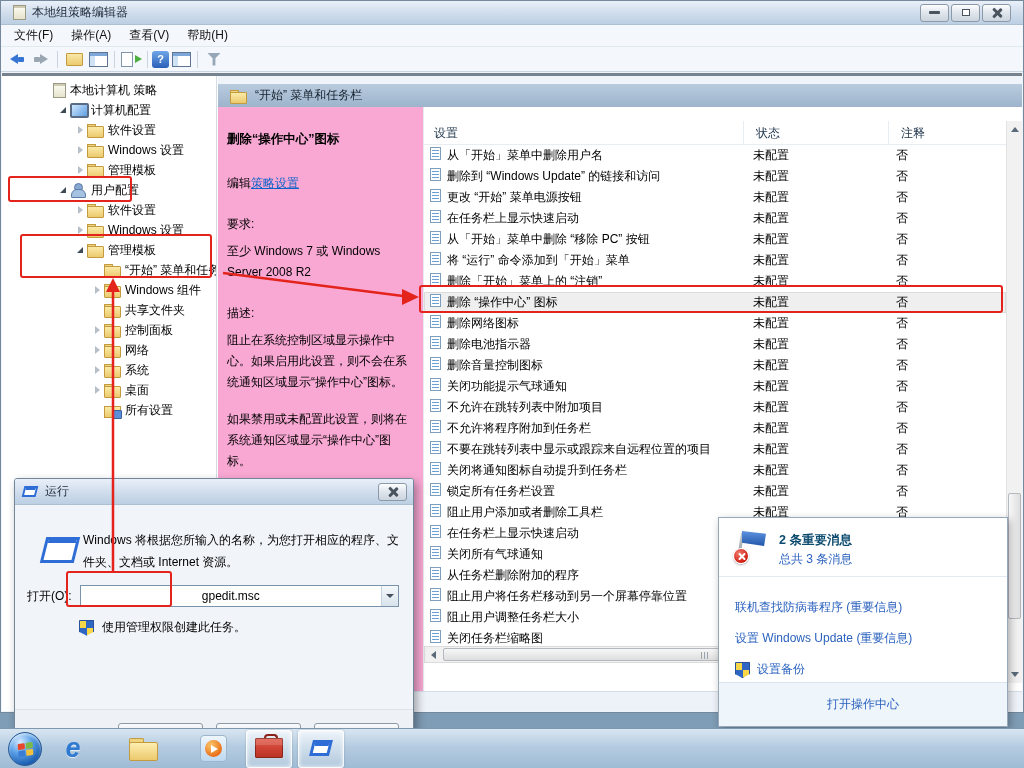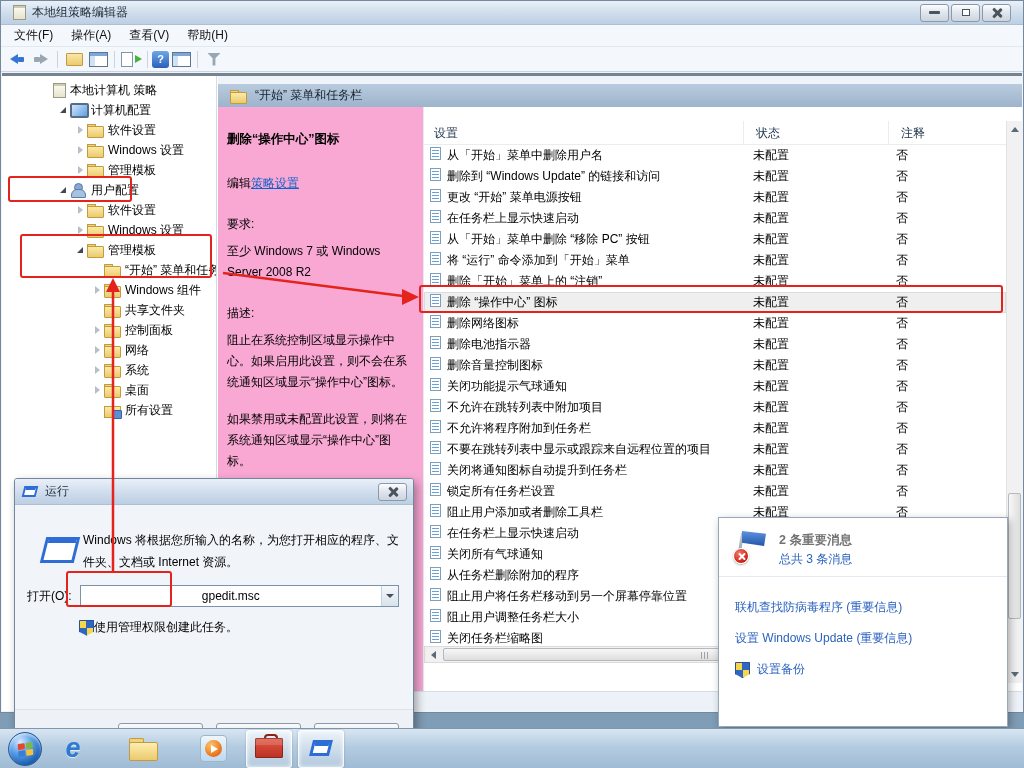--- a/index.html
+++ b/index.html
@@ -120,42 +120,42 @@
   .run-mid{width:26px;height:20px;} .run-mid .pane{left:3px;top:1px;width:20px;height:16px;box-shadow:inset 0 3px 0 #2e6cd6;}
   .rbody{position:absolute;left:0;right:0;top:26px;bottom:52px;}
   .rdesc{position:absolute;left:68px;top:24px;right:12px;font-size:12px;line-height:1.85;color:#000;}
   .rrow{position:absolute;left:12px;top:80px;right:14px;display:flex;align-items:center;text-align:center;}
   .rrow label{font-size:12px;margin-right:8px;flex:none;}
   .combo{flex:1;height:22px;border:1px solid #7a93ad;background:#fff;display:flex;align-items:center;}
   .combo-val{flex:1;font-size:12px;padding:0 7px;}
   .combo-btn{width:17px;height:20px;border-left:1px solid #c5d3e0;background:linear-gradient(#f4f8fb,#d9e3ec);
     display:flex;align-items:center;justify-content:center;}
   .caret-down{width:0;height:0;border-left:4px solid transparent;border-right:4px solid transparent;border-top:4px solid #44505c;}
-  .rnote{position:absolute;left:64px;top:114px;display:flex;align-items:center;font-size:12px;}
+  .rnote{position:absolute;left:64px;top:114px;display:flex;align-items:center;gap:8px;font-size:12px;}
   .shield{width:15px;height:16px;display:inline-block;flex:none;
     background:conic-gradient(#2f66c4 0 25%,#f7d648 25% 50%,#2f66c4 50% 75%,#f7d648 75%);
     clip-path:polygon(50% 100%,0 76%,0 0,100% 0,100% 76%);border-radius:1px;box-shadow:inset 0 0 0 1px #29519b;}
   .rfooter{position:absolute;left:0;right:0;bottom:0;height:52px;background:#eef2f6;border-top:1px solid #dde2e8;
     display:flex;align-items:center;justify-content:flex-end;gap:13px;padding-right:14px;}
   .rbtn{width:85px;height:26px;border:1px solid #8d99a7;border-radius:3px;font-size:12px;color:#111;
     background:linear-gradient(#f9fafb,#e8eaec 50%,#d6d9dd);display:flex;align-items:center;justify-content:center;}
   
   .acpopup{position:absolute;left:718px;top:517px;width:290px;height:210px;background:#fff;
     border:1px solid #98a8bb;box-shadow:2px 3px 8px rgba(0,0,0,.3);z-index:40;}
   .achead{display:flex;align-items:flex-start;padding:10px 0 8px 12px;}
   .acflag{position:relative;width:38px;height:38px;flex:none;}
   .flagpole{position:absolute;left:8px;top:4px;width:3px;height:28px;background:linear-gradient(#c8cdd2,#8d969e);transform:rotate(9deg);border-radius:2px;}
   .flagcloth{position:absolute;left:11px;top:3px;width:24px;height:15px;background:linear-gradient(#5d93e0,#2356a8);
     clip-path:polygon(0 0,100% 18%,92% 100%,0 78%);}
   .xbadge{position:absolute;left:2px;bottom:2px;width:16px;height:16px;border-radius:50%;
     background:radial-gradient(circle at 35% 30%,#f07a6e,#d01f12 70%);border:1px solid #fff;box-shadow:0 1px 2px rgba(0,0,0,.3);}
   .xbadge::before,.xbadge::after{content:'';position:absolute;left:6.5px;top:3px;width:2px;height:9px;background:#fff;border-radius:1px;}
   .xbadge::before{transform:rotate(45deg);} .xbadge::after{transform:rotate(-45deg);}
   .actexts{margin-left:10px;margin-top:3px;}
-  .acline1{font-size:12.5px;font-weight:bold;color:#737373;line-height:1.55;}
+  .acline1{font-size:12.5px;font-weight:bold;color:#0c4a6e;line-height:1.55;}
   .acline2{font-size:12px;color:#2b62be;line-height:1.5;}
   .acdivider{height:1px;background:#e3e9f0;}
   .aclinks{padding:8px 0 0 16px;}
   .aclink-row{margin-top:14px;display:flex;align-items:center;gap:7px;}
   .aclink{font-size:12px;color:#2b62be;cursor:pointer;}
   .acfooter{position:absolute;left:0;right:0;bottom:0;height:44px;background:#eef5fb;border-top:1px solid #d9e4ee;
     display:flex;align-items:center;justify-content:center;font-size:12px;color:#2b62be;cursor:pointer;}
   
   .taskbar{position:absolute;left:0;bottom:0;width:1024px;height:40px;z-index:50;
     background:linear-gradient(#d9e6f2,#b4cce1 45%,#9fbbd4);border-top:1px solid #7e98b0;display:flex;align-items:center;}
@@ -629,20 +629,21 @@
           <div class="aclink">联机查找防病毒程序 (重要信息)</div>
         </div>
         <div class="aclink-row">
           <div class="aclink">设置 Windows Update (重要信息)</div>
         </div>
         <div class="aclink-row">
           <div class="shield"></div>
           <div class="aclink">设置备份</div>
         </div>
       </div>
+    <div class="acfooter">打开操作中心</div>
   </div>
 
   <div class="taskbar">
     <div class="orb">
       <span class="orbflag">
           <i class="op1"></i>
           <i class="op2"></i>
           <i class="op3"></i>
           <i class="op4"></i>
         </span>

